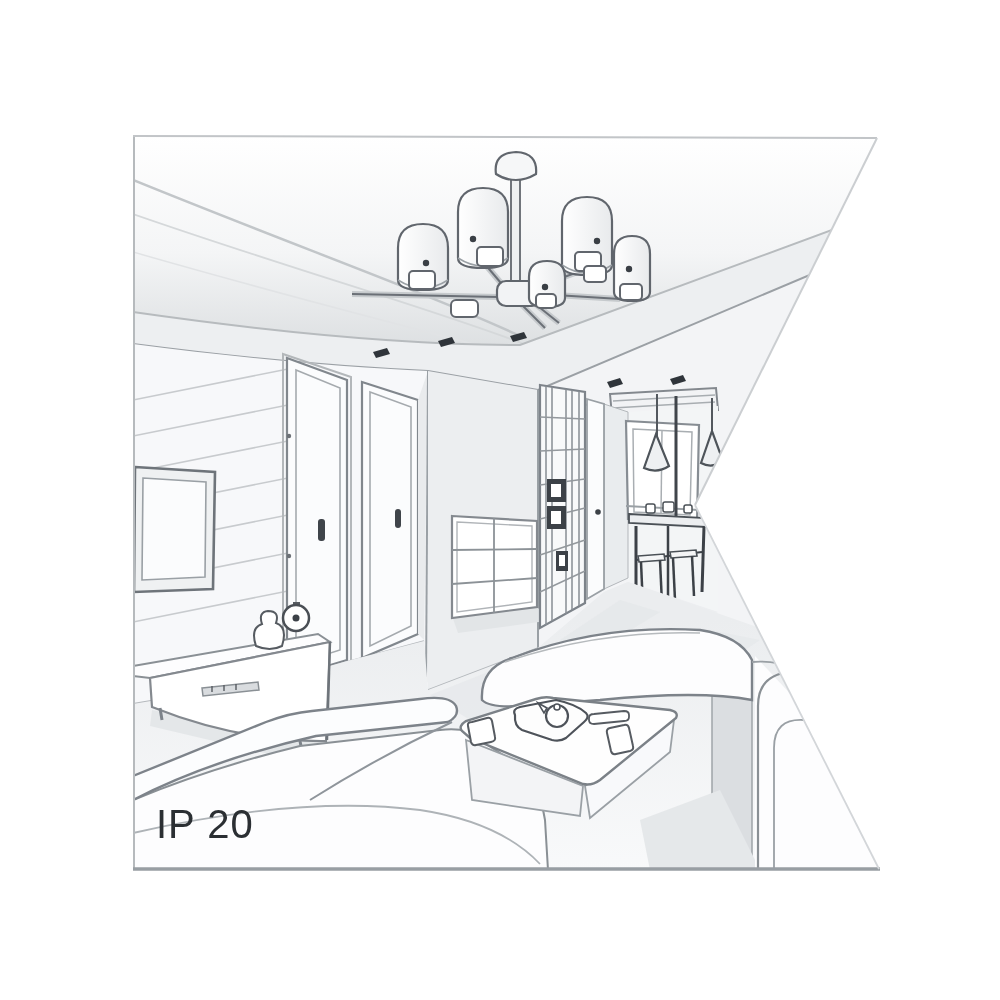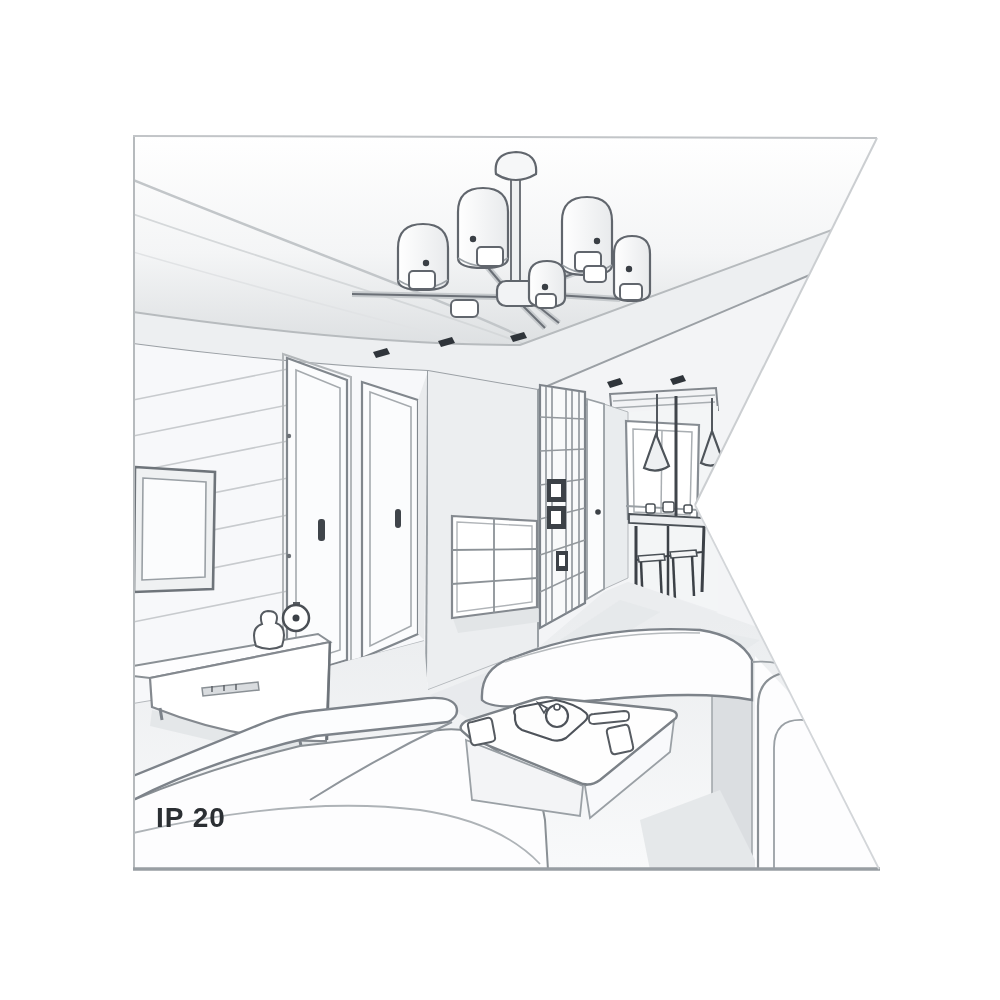--- a/index.html
+++ b/index.html
@@ -10,22 +10,22 @@
   .canvas{
     position:relative;
     width:1000px;height:1000px;
     background:var(--bg);
     overflow:hidden;
     font-family:"Liberation Sans", sans-serif;
   }
   .ip-label{
     position:absolute;
     left:156px;top:802px;
-    font-size:28px;
-    font-weight:700;
+    font-size:40px;
+    font-weight:400;
     letter-spacing:1px;
     color:var(--text);
     user-select:none;
   }
   svg{display:block;}
 </style>
 </head>
 <body>
 
 <div class="canvas">

